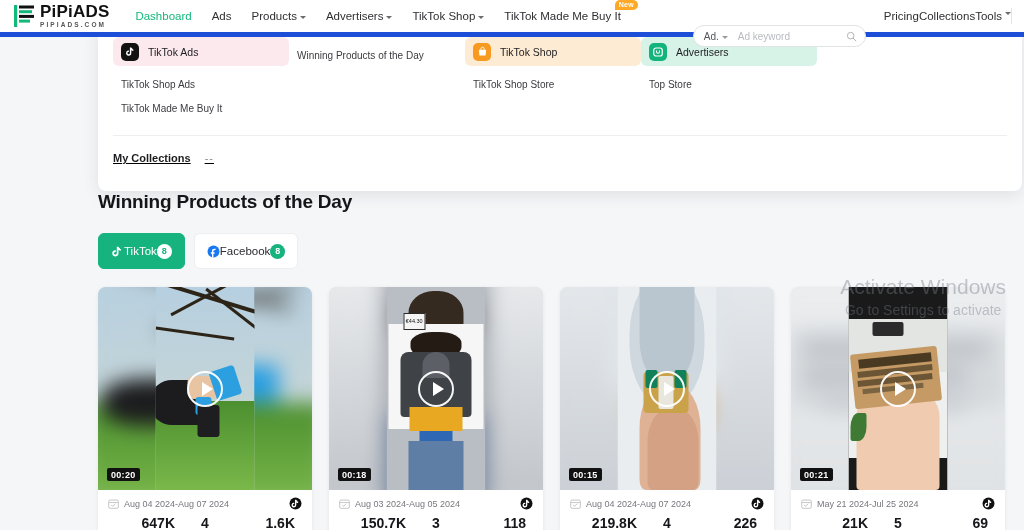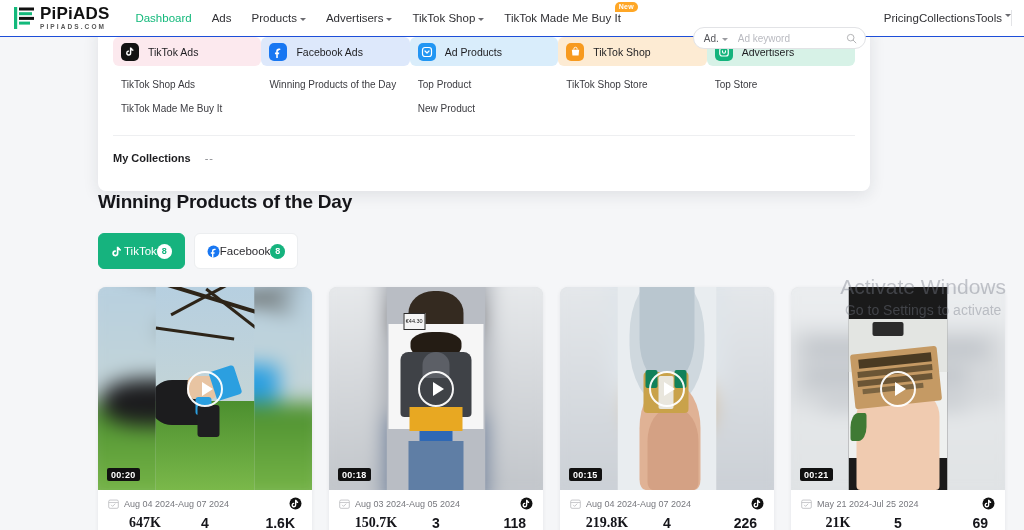--- a/index.html
+++ b/index.html
@@ -10,21 +10,21 @@
     font-family: "Liberation Sans", sans-serif;
     -webkit-font-smoothing: antialiased;
   }
 
   
   .topnav {
     position: absolute; top: 0; left: 0;
     width: 1024px; height: 37px;
     background: #ffffff;
     display: flex; align-items: center;
-    border-bottom: 1px solid #1d4ed8;
+    border-bottom: 5px solid #1d4ed8;
     z-index: 40;
   }
   .brand { display: flex; align-items: center; margin-left: 14px; }
   .brand-mark {
     width: 21px; height: 22px;
     display: block;
     margin-right: 5px;
   }
   .brand-txt { display: flex; flex-direction: column; line-height: 1; }
   .brand-name {
@@ -96,21 +96,21 @@
     font-size: 11.5px; color: #2f2f33; 
     display: flex; align-items: flex-start; gap: 3px;
     white-space: nowrap; cursor: pointer;
   }
   .navsep { width: 1px; height: 16px; background: #e3e4e7; margin-right: 12px; }
 
   
   .megapanel {
     position: absolute;
     top: 23px; left: 98px;
-    width: 772px; height: 168px;
+    width: 924px; height: 168px;
     background: #fff;
     border-radius: 8px;
     box-shadow: 0 4px 16px rgba(30,35,50,.10);
     z-index: 30;
     padding-top: 14px;
   }
   .cat-row {
     display: flex;
     padding: 0 15px;
     gap: 0;
@@ -135,20 +135,21 @@
     font-size: 10px; color: #3b3b40;
     margin-bottom: 13px; cursor: pointer;
     white-space: nowrap;
   }
   .mydiv {
     margin: 8px 15px 0; border-top: 1px solid #eeeff1;
   }
   .myrow {
     display: flex; align-items: center; gap: 14px;
     padding: 16px 0 0 15px;
+    text-decoration: underline;
   }
   .mytitle { font-size: 11px; font-weight: bold; color: #1d1d20; }
   .mydots { font-size: 11px; color: #8a8b90; letter-spacing: 1px; }
 
   
   .content { position: absolute; top: 191px; left: 0; width: 1024px; }
   .page-title {
     margin-left: 98px;
     font-size: 19px; font-weight: bold; color: #16161a;
     letter-spacing: -.2px;
@@ -239,21 +240,21 @@
   }
   .tt-mark { margin-left: auto; width: 13px; height: 13px; }
   .stats {
     display: flex;
     padding: 5px 10px 10px;
   }
   .stat {
     flex: 1; text-align: center;
     font-size: 14px; font-weight: bold; color: #15151a;
   }
-  .stat:first-child { text-align: center; padding-left: 7px; font-family: Liberation Serif, serif; }
+  .stat:first-child { text-align: right; padding-left: 7px; }
   .stat:last-child { text-align: right; padding-right: 7px; }
 
   
   .watermark {
     position: absolute;
     right: 18px; top: 273px;
     text-align: center;
     color: rgba(120,125,135,.42);
     z-index: 20; pointer-events: none;
     line-height: 1.35;
@@ -355,48 +356,25 @@
         </span>
         <span class="cat-title">TikTok Ads</span>
       </div>
       <div class="cat-links">
         <div class="cat-link">TikTok Shop Ads</div>
         <div class="cat-link">TikTok Made Me Buy It</div>
       </div>
     </div>
 
     <div class="cat-col">
-      <div class="cat-head" style="background:#dde8fb">
-        <span class="cat-ico" style="background:#1877f2">
-          <svg width="12" height="12" viewBox="0 0 24 24">
-              <path d="M14.5 8.2h2.1V5.3c-.36-.05-1.6-.16-3.05-.16-3.02 0-5.09 1.9-5.09 5.39v2.56H5.9v3.25h2.56V24h3.14v-7.66h2.46l.39-3.25h-2.85v-2.24c0-.94.26-1.58 1.6-1.58z" fill="#fff"></path>
-            </svg>
-        </span>
-        <span class="cat-title">Facebook Ads</span>
-      </div>
       <div class="cat-links">
         <div class="cat-link">Winning Products of the Day</div>
       </div>
     </div>
 
-    <div class="cat-col">
-      <div class="cat-head" style="background:#d9edfb">
-        <span class="cat-ico" style="background:#2196f3">
-          <svg width="12" height="12" viewBox="0 0 24 24">
-              <rect x="3" y="3" width="18" height="18" rx="5" fill="none" stroke="#fff" stroke-width="2.4"></rect>
-              <path d="M8 10l4 4 4-4" fill="none" stroke="#fff" stroke-width="2.4" stroke-linecap="round" stroke-linejoin="round"></path>
-            </svg>
-        </span>
-        <span class="cat-title">Ad Products</span>
-      </div>
-      <div class="cat-links">
-        <div class="cat-link">Top Product</div>
-        <div class="cat-link">New Product</div>
-      </div>
-    </div>
 
     <div class="cat-col">
       <div class="cat-head" style="background:#fdebd3">
         <span class="cat-ico" style="background:#f79a1f">
           <svg width="11" height="11" viewBox="0 0 24 24">
               <path d="M4 8h16l-1.3 12.5H5.3L4 8z" fill="#fff"></path>
               <path d="M8.4 8V6.4a3.6 3.6 0 1 1 7.2 0V8" fill="none" stroke="#fff" stroke-width="2"></path>
             </svg>
         </span>
         <span class="cat-title">TikTok Shop</span>

